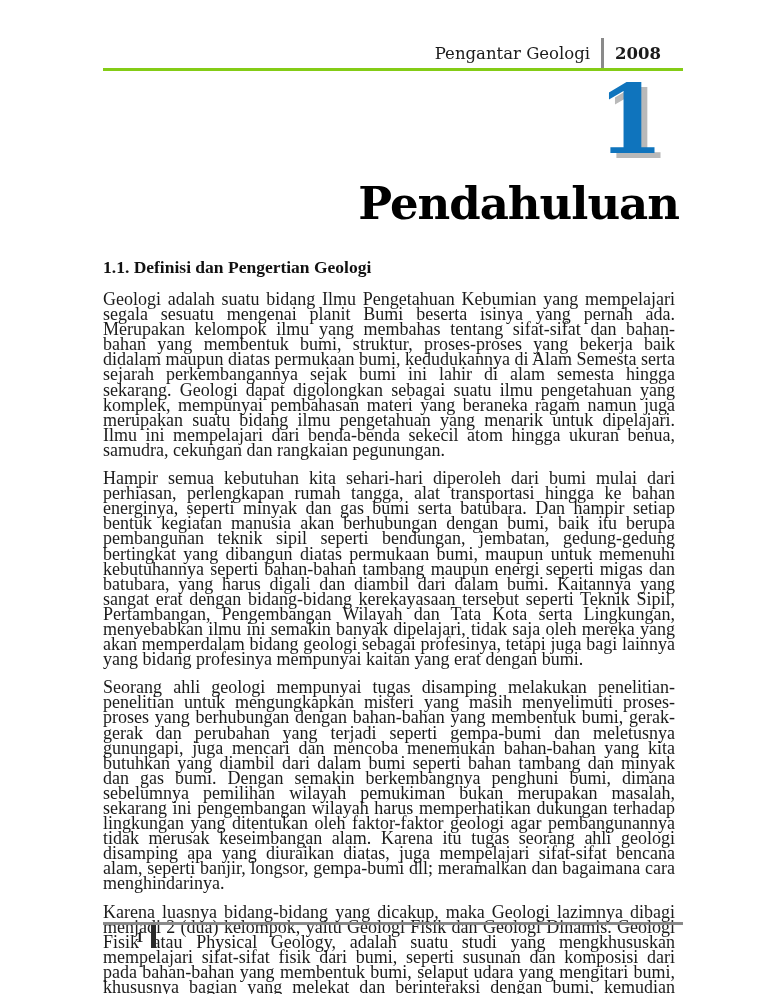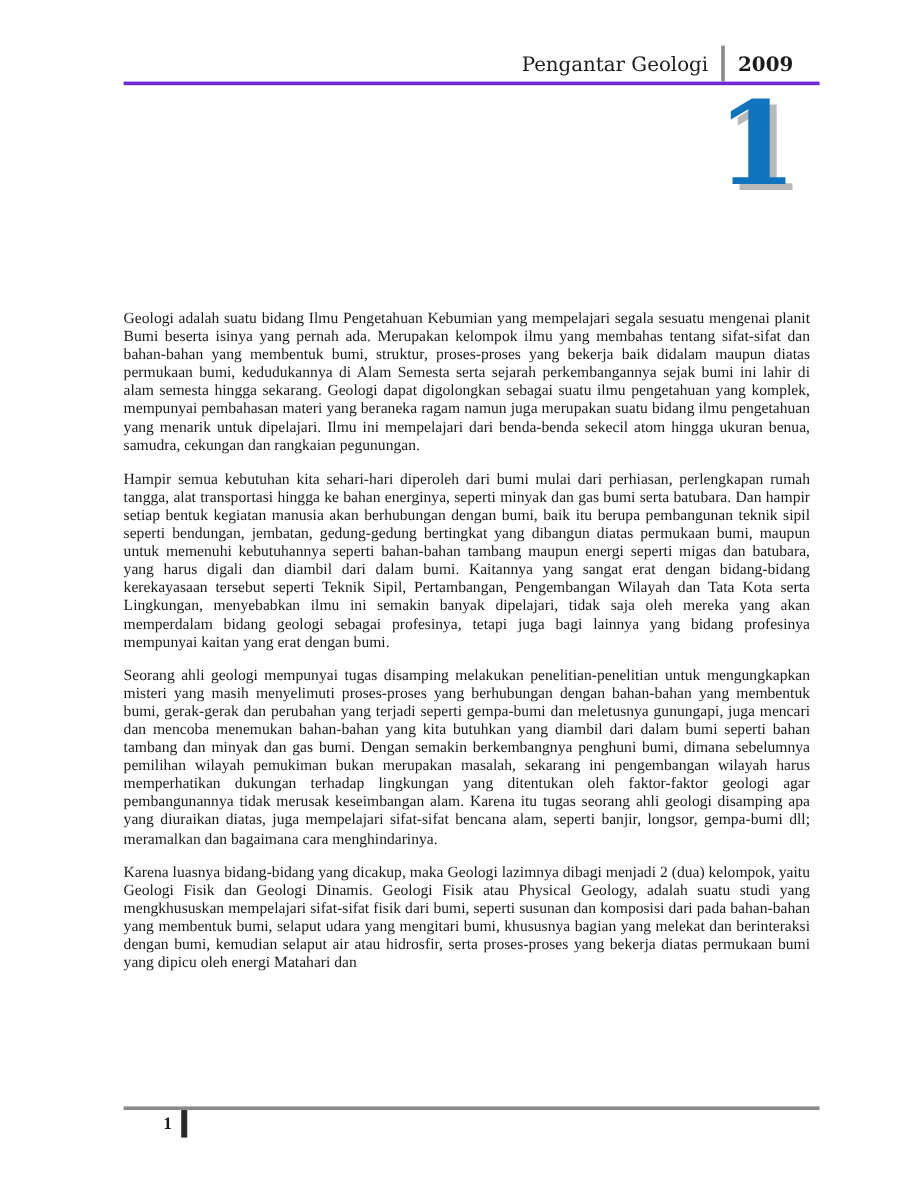--- a/index.html
+++ b/index.html
@@ -16,21 +16,21 @@
 
   
   .header {
     position: absolute;
     left: 103px;
     right: 85px;
     top: 38px;
     display: flex;
     justify-content: flex-end;
     align-items: flex-end;
-    border-bottom: 3px solid #6d28d9;
+    border-bottom: 3px solid #84cc16;
     padding-bottom: 5px;
     font-family: "DejaVu Serif", serif;
     font-size: 16.5px;
   }
   .header-title { color: #1b1b1b; }
   .header-divider {
     width: 3px;
     height: 30px;
     background: #8a8a8a;
     margin: 0 11px -5px 11px;
@@ -69,21 +69,21 @@
     width: 572px;
     top: 257px;
   }
   .section-heading {
     font-size: 17.5px;
     font-weight: bold;
     margin-bottom: 14px;
     color: #111111;
   }
   .content p {
-    font-size: 13px;
+    font-size: 18px;
     line-height: 15.1px;
     text-align: justify;
     margin-bottom: 13px;
   }
   .seg-bold { font-weight: normal; }
   .seg-italic { }
 
   
   .footer {
     position: absolute;
@@ -109,26 +109,28 @@
   .footer-copyright { padding-top: 1px; }
 </style>
 </head>
 <body>
 
 <div class="page">
 
   <div class="header">
     <span class="header-title">Pengantar Geologi</span>
     <span class="header-divider"></span>
-    <span class="header-year">2009</span>
+    <span class="header-year">2008</span>
   </div>
 
   <div class="chapter-number">1</div>
+  <div class="chapter-title">Pendahuluan</div>
 
   <div class="content">
+    <h1 class="section-heading">1.1. Definisi dan Pengertian Geologi</h1>
 
     <p>Geologi adalah suatu bidang Ilmu Pengetahuan Kebumian yang mempelajari segala sesuatu mengenai planit Bumi beserta isinya yang pernah ada. Merupakan kelompok ilmu yang membahas tentang sifat-sifat dan bahan-bahan yang membentuk bumi, struktur, proses-proses yang bekerja baik didalam maupun diatas permukaan bumi, kedudukannya di Alam Semesta serta sejarah perkembangannya sejak bumi ini lahir di alam semesta hingga sekarang. Geologi dapat digolongkan sebagai suatu ilmu pengetahuan yang komplek, mempunyai pembahasan materi yang beraneka ragam namun juga merupakan suatu bidang ilmu pengetahuan yang menarik untuk dipelajari. Ilmu ini mempelajari dari benda-benda sekecil atom hingga ukuran benua, samudra, cekungan dan rangkaian pegunungan.</p>
     <p>Hampir semua kebutuhan kita sehari-hari diperoleh dari bumi mulai dari perhiasan, perlengkapan rumah tangga, alat transportasi hingga ke bahan energinya, seperti minyak dan gas bumi serta batubara. Dan hampir setiap bentuk kegiatan manusia akan berhubungan dengan bumi, baik itu berupa pembangunan teknik sipil seperti bendungan, jembatan, gedung-gedung bertingkat yang dibangun diatas permukaan bumi, maupun untuk memenuhi kebutuhannya seperti bahan-bahan tambang maupun energi seperti migas dan batubara, yang harus digali dan diambil dari dalam bumi. Kaitannya yang sangat erat dengan bidang-bidang kerekayasaan tersebut seperti Teknik Sipil, Pertambangan, Pengembangan Wilayah dan Tata Kota serta Lingkungan, menyebabkan ilmu ini semakin banyak dipelajari, tidak saja oleh mereka yang akan memperdalam bidang geologi sebagai profesinya, tetapi juga bagi lainnya yang bidang profesinya mempunyai kaitan yang erat dengan bumi.</p>
     <p>Seorang ahli geologi mempunyai tugas disamping melakukan penelitian-penelitian untuk mengungkapkan misteri yang masih menyelimuti proses-proses yang berhubungan dengan bahan-bahan yang membentuk bumi, gerak-gerak dan perubahan yang terjadi seperti gempa-bumi dan meletusnya gunungapi, juga mencari dan mencoba menemukan bahan-bahan yang kita butuhkan yang diambil dari dalam bumi seperti bahan tambang dan minyak dan gas bumi. Dengan semakin berkembangnya penghuni bumi, dimana sebelumnya pemilihan wilayah pemukiman bukan merupakan masalah, sekarang ini pengembangan wilayah harus memperhatikan dukungan terhadap lingkungan yang ditentukan oleh faktor-faktor geologi agar pembangunannya tidak merusak keseimbangan alam. Karena itu tugas seorang ahli geologi disamping apa yang diuraikan diatas, juga mempelajari sifat-sifat bencana alam, seperti banjir, longsor, gempa-bumi dll; meramalkan dan bagaimana cara menghindarinya.</p>
 
     <p><span>Karena luasnya bidang-bidang yang dicakup, maka Geologi lazimnya dibagi menjadi 2 (dua) kelompok, yaitu Geologi Fisik dan Geologi Dinamis. </span><span class="seg-bold">Geologi Fisik</span><span> atau </span><span class="seg-italic">Physical Geology</span><span>, adalah suatu studi yang mengkhususkan mempelajari sifat-sifat fisik dari bumi, seperti susunan dan komposisi dari pada bahan-bahan yang membentuk bumi, selaput udara yang mengitari bumi, khususnya bagian yang melekat dan berinteraksi dengan bumi, kemudian selaput air atau hidrosfir, serta proses-proses yang bekerja diatas permukaan bumi yang dipicu oleh energi Matahari dan</span></p>
   </div>
 
   <div class="footer">
     <div class="footer-inner">

